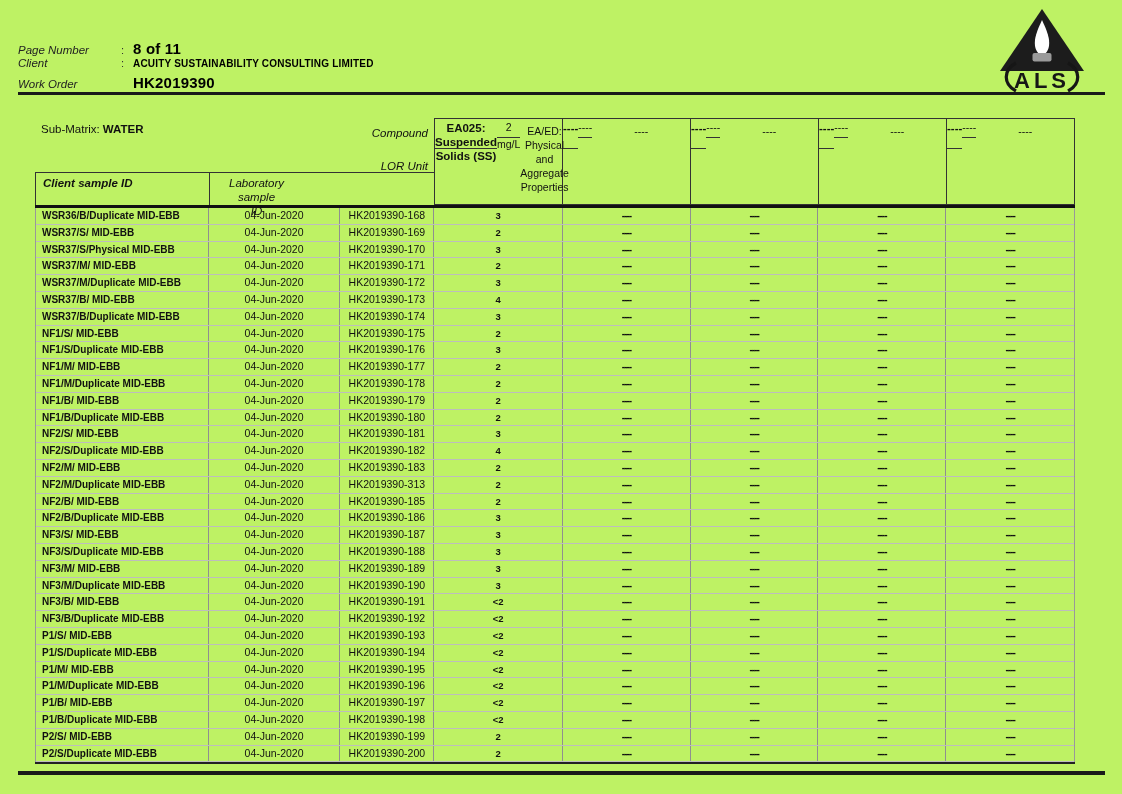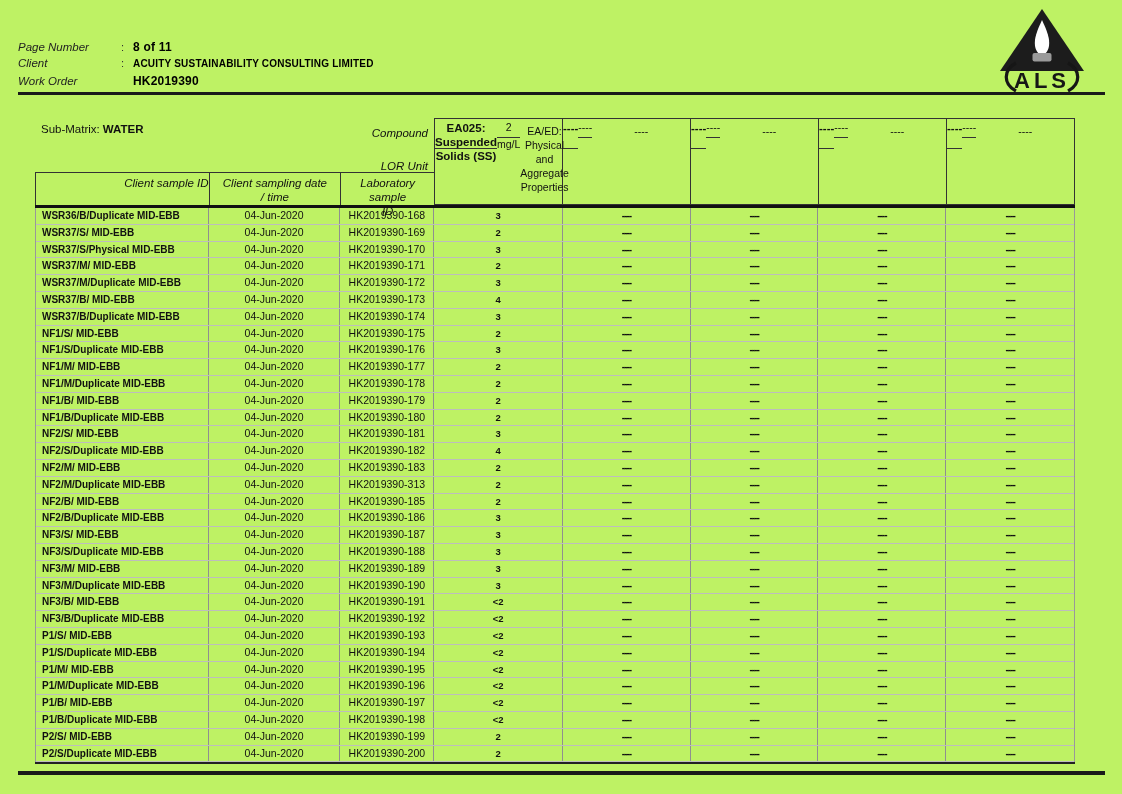--- a/index.html
+++ b/index.html
@@ -5,37 +5,37 @@
   html,body { margin:0; padding:0; background:#fff; }
   .page {
     position:relative; width:1122px; height:794px; background:#bef264;
     font-family:"Liberation Sans", sans-serif; color:#111; overflow:hidden;
   }
   
   .meta { position:absolute; left:18px; top:40px; }
   .meta-row { display:flex; align-items:baseline; height:17px; }
   .meta-label { width:103px; font-style:italic; font-size:11.5px; color:#222; }
   .meta-colon { width:12px; font-size:11px; color:#333; }
-  .meta-value { font-weight:bold; font-size:12px; color:#000; letter-spacing:0.2px; }
+  .meta-value { font-weight:bold; font-size:15px; color:#000; letter-spacing:0.2px; }
   .meta-row.client .meta-value { font-size:10px; }
   .top-rule { position:absolute; left:18px; top:92px; width:1087px; height:3px; background:#1a1a1a; }
   
   .logo { position:absolute; top:8px; right:28px; width:104px; height:84px; }
   
   .table-wrap { position:absolute; left:35px; top:118px; width:1040px; }
   .thead { display:flex; height:87px; }
   .thead-left { position:relative; width:399px; flex:0 0 399px; }
   .submatrix { position:absolute; left:6px; top:5px; font-size:11.5px; }
   .submatrix b { margin-left:3px; }
   .compound-label { position:absolute; right:6px; top:9px; font-style:italic; font-size:11.5px; }
   .lor-label { position:absolute; right:6px; top:42px; font-style:italic; font-size:11.5px; }
   .left-cols { position:absolute; left:0; bottom:0; width:399px; height:33px; display:flex; box-sizing:border-box; border:1px solid #333; border-bottom:none; border-right:none; }
   .hcell { box-sizing:border-box; font-style:italic; font-size:11.5px; line-height:14px; padding-top:3px; text-align:center; }
   .hcell .l2 { display:block; }
-  .hcell.c1 { width:173px; text-align:right; padding-left:7px; }
+  .hcell.c1 { width:173px; text-align:left; padding-left:7px;font-weight:bold; }
   .hcell.c2 { width:132px; border-left:1px solid #333; }
   .hcell.c3 { width:94px; border-left:1px solid #333; }
   .thead-right { display:flex; width:641px; flex:0 0 641px; }
   .acol { box-sizing:border-box; width:128px; border:1px solid #333; border-left:none; display:flex; }
   .acol:first-child { width:129px; border-left:1px solid #333; }
   .acol-compound { box-sizing:border-box; height:30px; border-bottom:1px solid #333; font-weight:bold; font-size:11.5px; line-height:14px; padding-top:2px; text-align:center; }
   .acol-lor { box-sizing:border-box; height:19px; border-bottom:1px solid #333; font-size:10.5px; line-height:17px; text-align:center; }
   .acol-method { flex:1; font-size:10.5px; line-height:14px; padding-top:5px; text-align:center; }
   .sep { height:3px; background:#111; }
   .tbody { box-sizing:border-box; border-left:1px solid #999; border-right:1px solid #999; }
@@ -89,24 +89,20 @@
       <div class="thead-left">
         <div class="submatrix">
           <span>Sub-Matrix:</span><b>WATER</b>
         </div>
         <div class="compound-label">Compound</div>
         <div class="lor-label">LOR Unit</div>
         <div class="left-cols">
           <div class="hcell c1">
             <span class="l1">Client sample ID</span>
           </div>
-          <div class="hcell c2">
-            <span class="l1">Client sampling date</span>
-            <span class="l2">/ time</span>
-          </div>
           <div class="hcell c3">
             <span class="l1">Laboratory sample</span>
             <span class="l2">ID</span>
           </div>
         </div>
       </div>
       <div class="thead-right">
   <div class="acol">
     <div class="acol-compound">EA025: Suspended Solids (SS)</div>
     <div class="acol-lor">2 mg/L</div>

